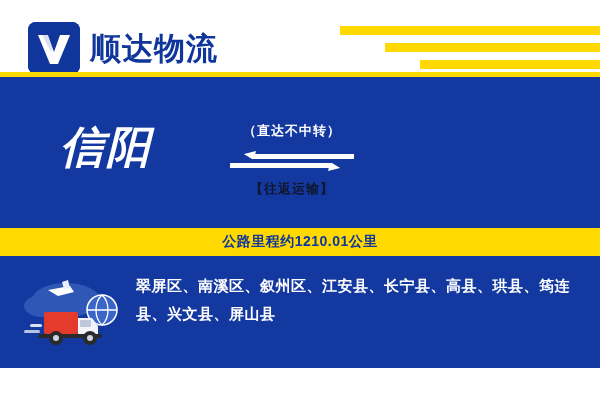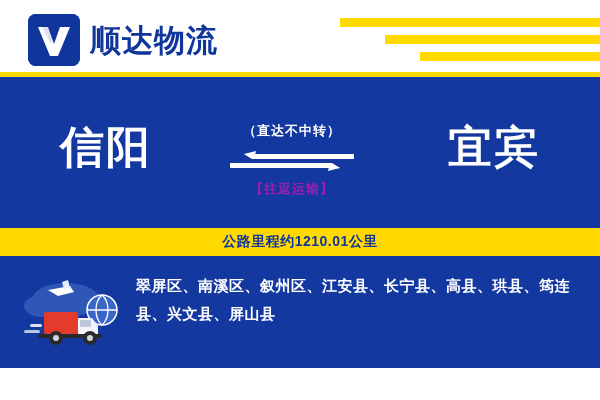--- a/index.html
+++ b/index.html
@@ -10,21 +10,21 @@
     overflow:hidden;
   }
   .poster{
     position:relative;
     width:600px;height:400px;
     background:#ffffff;
     overflow:hidden;
   }
   
   .header{
-    position:absolute;left:0;top:4px;width:600px;height:72px;
+    position:absolute;left:0;top:12px;width:600px;height:72px;
     background:#ffffff;
   }
   .logo-wrap{
     position:absolute;left:28px;top:10px;
     display:flex;align-items:center;
   }
   .logo-mark{
     width:52px;height:52px;border-radius:8px;
     background:#10369b;
     position:relative;flex:none;
@@ -62,36 +62,36 @@
   .yellow-rule{
     position:absolute;left:0;width:600px;height:5px;background:#ffd900;
   }
   .yellow-rule.top{top:72px;}
   
   .route{
     position:absolute;left:0;top:100px;width:600px;height:110px;
   }
   .city{
     position:absolute;top:18px;
-    font-size:44px;font-weight:bold;color:#ffffff;letter-spacing:2px;
+    font-size:44px;font-weight:bold;color:#ffffff;letter-spacing:2px;font-style:italic;
   }
   .city.from{left:60px;}
   .city.to{right:60px;}
   .mid{
     position:absolute;left:230px;top:0px;width:124px;text-align:center;
   }
   .mid-top{
     font-size:13px;color:#ffffff;font-weight:bold;letter-spacing:1px;
     margin-top:22px;
   }
   .arrows{
     margin-top:8px;height:26px;position:relative;
   }
   .mid-bottom{
-    font-size:13px;color:#a21caf;font-weight:bold;letter-spacing:1px;
+    font-size:13px;color:#0f172a;font-weight:bold;letter-spacing:1px;
     margin-top:6px;
   }
   
   .dist-bar{
     position:absolute;left:0;top:228px;width:600px;height:28px;
     background:#ffd900;
     display:flex;align-items:center;justify-content:center;
     gap:36px;
   }
   .dist-text{
@@ -149,21 +149,20 @@
       <div class="arrows">
         <svg width="124" height="26" viewBox="0 0 124 26">
           <polygon points="14,6 124,6 124,11 22,11" fill="#ffffff"></polygon>
           <polygon points="14,6 26,3 24,11" fill="#ffffff"></polygon>
           <polygon points="110,20 0,20 0,15 102,15" fill="#ffffff"></polygon>
           <polygon points="110,20 98,23 100,15" fill="#ffffff"></polygon>
         </svg>
       </div>
       <div class="mid-bottom">【往返运输】</div>
     </div>
-    <div class="city to">宜宾</div>
   </div>
 
   <div class="dist-bar">
     <span class="dist-text">公路里程约1210.01公里</span>
   </div>
 
   <div class="coverage">
     <div class="cov-icon">
       <svg width="108" height="80" viewBox="0 0 108 80">
         <ellipse cx="48" cy="30" rx="34" ry="17" fill="#2f57b5"></ellipse>

